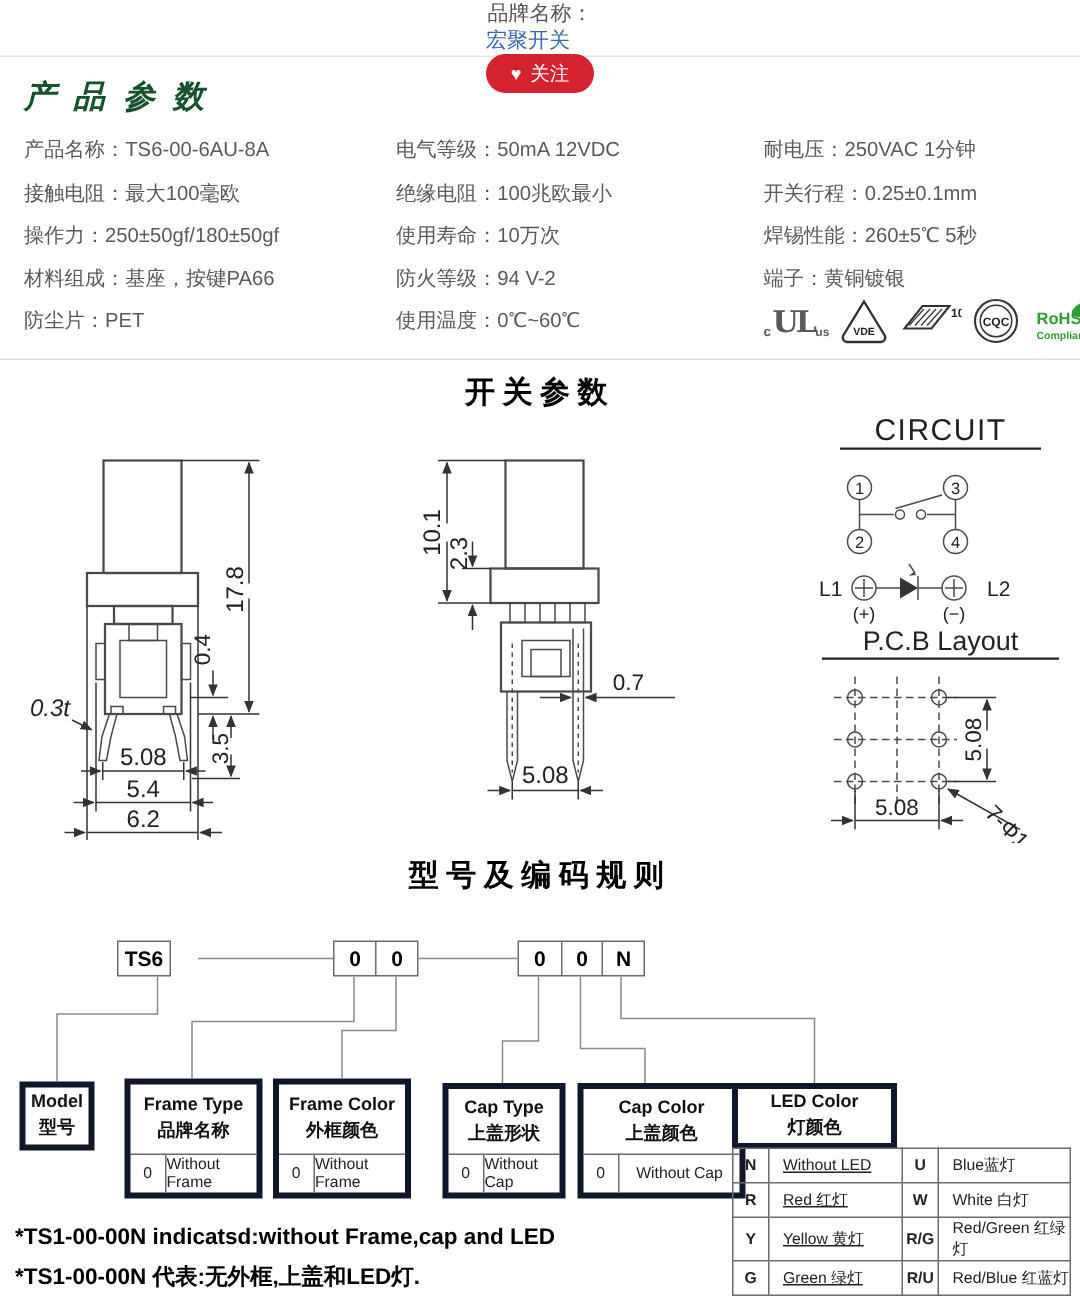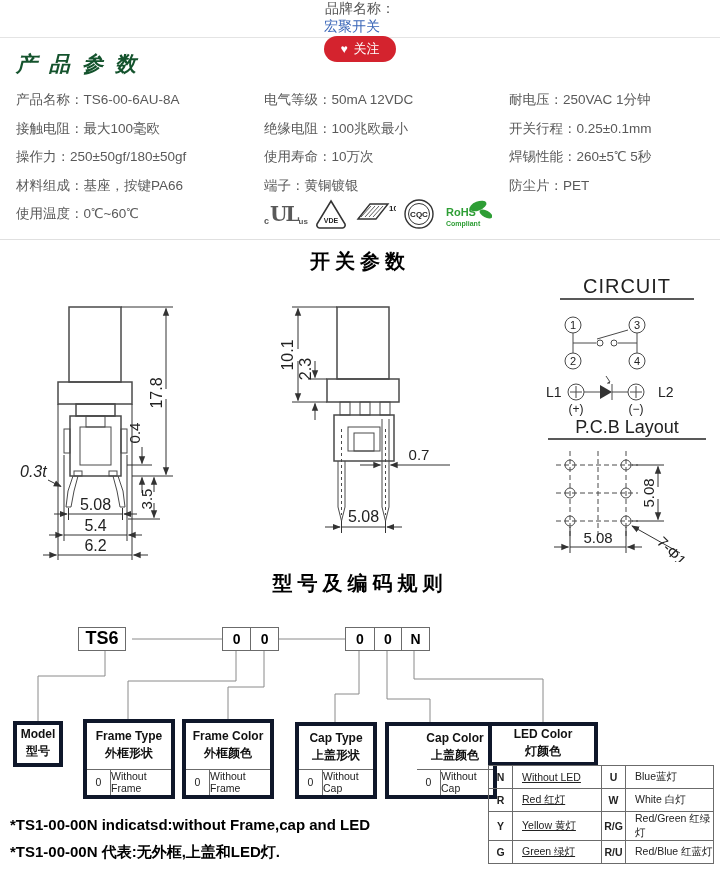--- a/index.html
+++ b/index.html
@@ -91,20 +91,21 @@
 
       <div class="param-cell"><span>接触电阻：</span><span>最大100毫欧</span></div>
       <div class="param-cell"><span>绝缘电阻：</span><span>100兆欧最小</span></div>
       <div class="param-cell"><span>开关行程：</span><span>0.25±0.1mm</span></div>
 
       <div class="param-cell"><span>操作力：</span><span>250±50gf/180±50gf</span></div>
       <div class="param-cell"><span>使用寿命：</span><span>10万次</span></div>
       <div class="param-cell"><span>焊锡性能：</span><span>260±5℃  5秒</span></div>
 
       <div class="param-cell"><span>材料组成：</span><span>基座，按键PA66</span></div>
+      <div class="param-cell"><span>防火等级：</span><span>94 V-2</span></div>
       <div class="param-cell"><span>端子：</span><span>黄铜镀银</span></div>
 
       <div class="param-cell"><span>防尘片：</span><span>PET</span></div>
       <div class="param-cell"><span>使用温度：</span><span>0℃~60℃</span></div>
       <div class="param-cell logos-cell">
         <span class="logo" style="gap:1px;">
           <span class="ul-c">c</span>
             <span class="ul-main">UL</span>
             <span class="ul-us">us</span>
         </span>
@@ -326,42 +327,42 @@
           <path d="M278,40 H345"></path>
         <path d="M105,52 V77 H38 V122"></path>
         <path d="M236,52 V82 H128 V120"></path>
         <path d="M264,52 V88 H228 V120"></path>
         <path d="M359,52 V95 H335 V123"></path>
         <path d="M387,52 V100 H430 V123"></path>
         <path d="M414,52 V80 H543 V123"></path>
       </g>
     </svg>
 
-    <div class="cbox" style="left:78px; top:28px; width:48px; height:24px; font-weight:bold; font-size:18px; color:#000;">TS6</div>
+    <div class="cbox" style="left:78px; top:28px; width:36px; height:24px; font-weight:bold; font-size:14px; color:#000;">TS6</div>
     <div class="cbox" style="left:222px; top:28px; width:57px; height:24px; padding:0;">
       <span class="digit-cell">0</span>
       <span class="digit-cell">0</span>
     </div>
     <div class="cbox" style="left:345px; top:28px; width:85px; height:24px; padding:0;">
       <span class="digit-cell">0</span>
       <span class="digit-cell">0</span>
       <span class="digit-cell">N</span>
     </div>
 
     <div class="cat" style="left:13px; top:122px; width:50px; height:46px;">
       <div class="cat-head" style="height:100%;">
         <span>Model</span>
         <span>型号</span>
       </div>
     </div>
 
     <div class="cat" style="left:83px; top:120px; width:92px;">
       <div class="cat-head" style="height:46px;">
         <span>Frame Type</span>
-        <span>外框形状</span>
+        <span>品牌名称</span>
       </div>
       <div class="cat-sub">
         <span class="cat-code">0</span>
         <span class="cat-desc">Without Frame</span>
       </div>
     </div>
 
     <div class="cat" style="left:182px; top:120px; width:92px;">
       <div class="cat-head" style="height:46px;">
         <span>Frame Color</span>
@@ -377,21 +378,21 @@
       <div class="cat-head" style="height:43px;">
         <span>Cap Type</span>
         <span>上盖形状</span>
       </div>
       <div class="cat-sub">
         <span class="cat-code">0</span>
         <span class="cat-desc">Without Cap</span>
       </div>
     </div>
 
-    <div class="cat" style="left:385px; top:123px; width:112px;padding-left:28px;">
+    <div class="cat" style="left:385px; top:123px; width:112px;">
       <div class="cat-head" style="height:43px;">
         <span>Cap Color</span>
         <span>上盖颜色</span>
       </div>
       <div class="cat-sub">
         <span class="cat-code">0</span>
         <span class="cat-desc">Without Cap</span>
       </div>
     </div>
 

